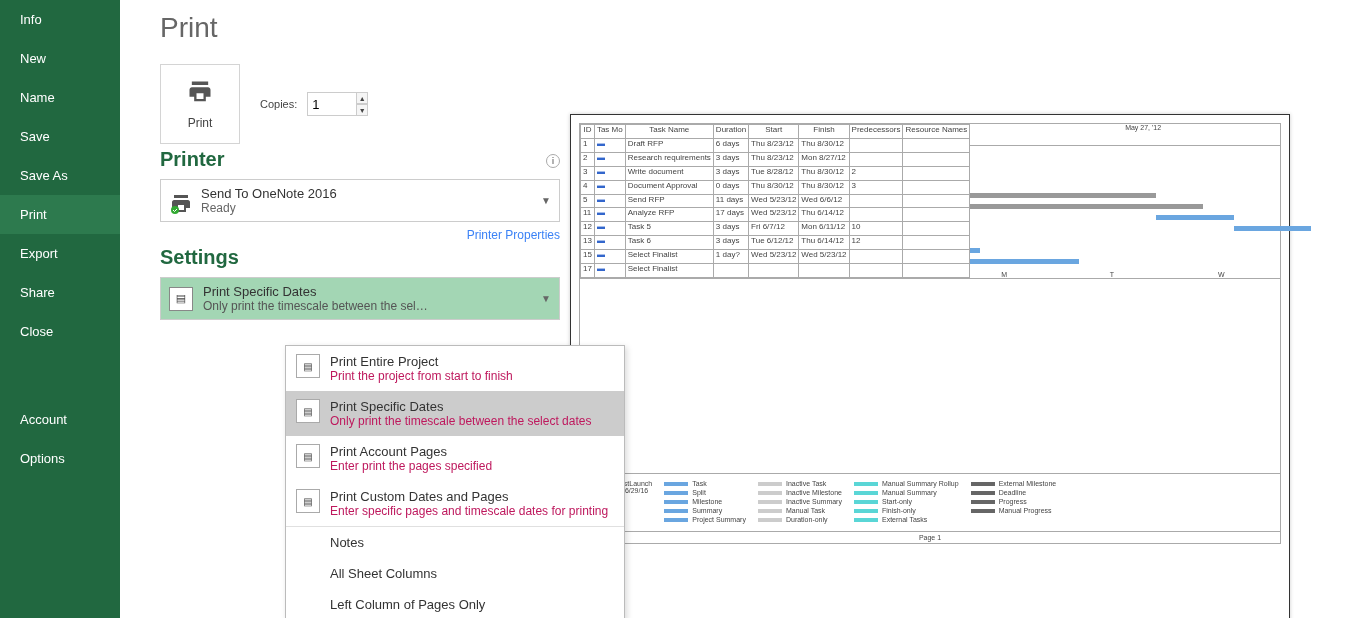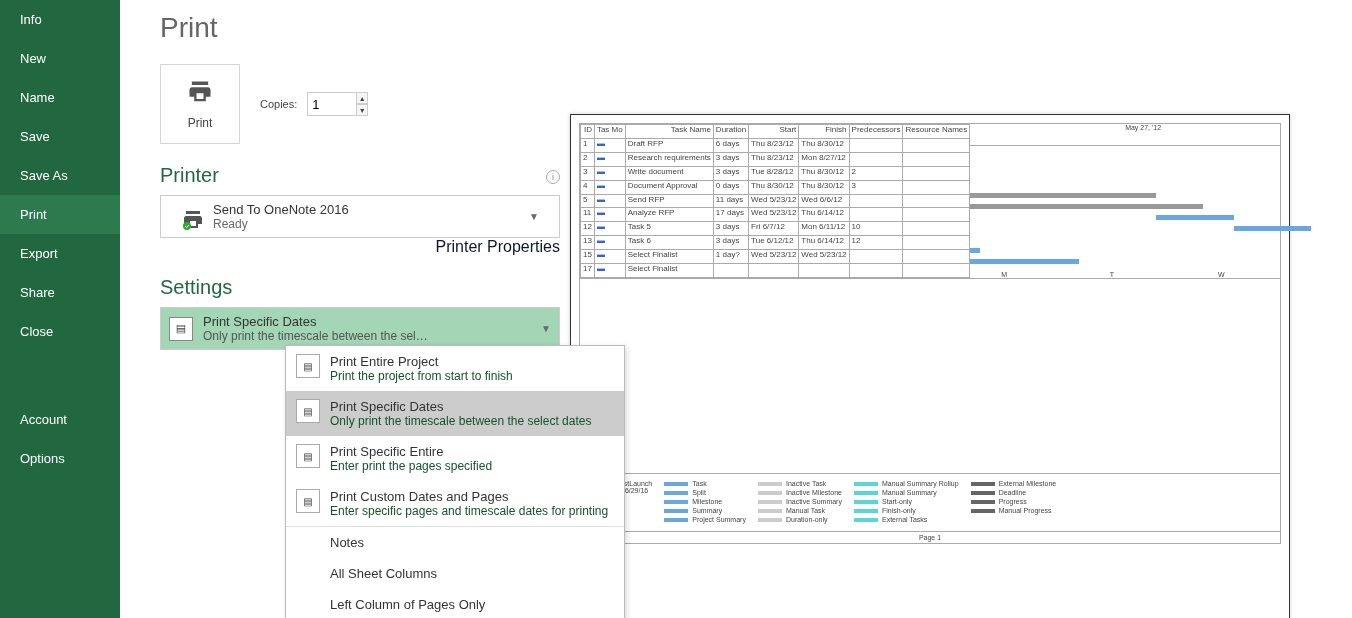--- a/index.html
+++ b/index.html
@@ -15,46 +15,46 @@
   .left-pane { width:400px; }
   .right-pane { margin-left:10px; }
   .print-tile { width:80px; height:80px; border:1px solid #d4d4d4; display:flex; flex-direction:column; align-items:center; justify-content:center; margin-right:20px; cursor:pointer; }
   .print-tile .ic { font-size:24px; }
   .print-tile .lbl { font-size:12px; margin-top:4px; }
   .copies { display:flex; align-items:center; }
   .copies-label { font-size:11px; margin-right:10px; }
   .copies-input { width:50px; height:24px; border:1px solid #ccc; padding:2px 4px; font-size:13px; }
   .spinner { display:flex; flex-direction:column; margin-left:-1px; }
   .spin-btn { width:12px; height:12px; border:1px solid #ccc; background:#f5f5f5; font-size:7px; display:flex; align-items:center; justify-content:center; cursor:pointer; line-height:1; }
-  .section-title { font-size:20px; font-weight:400; color:#216840; margin-top:20px; margin-bottom:8px; position:relative; }
+  .section-title { font-size:20px; font-weight:700; color:#216840; margin-top:4px; margin-bottom:8px; position:relative; }
   .info-ic { position:absolute; right:0; top:6px; width:14px; height:14px; border:1px solid #aaa; border-radius:50%; font-size:9px; display:flex; align-items:center; justify-content:center; color:#888; cursor:pointer; }
-  .printer-box { border:1px solid #ccc; padding:6px 20px; display:flex; align-items:center; position:relative; cursor:pointer; }
+  .printer-box { border:1px solid #ccc; padding:6px 8px; display:flex; align-items:center; position:relative; cursor:pointer; }
   .printer-ic { width:24px; height:18px; margin-right:8px; position:relative; }
   .printer-ic svg { width:24px; height:24px; }
   .printer-box .name { font-size:13px; color:#333; }
   .printer-box .status { font-size:12px; color:#666; }
   .printer-box .chev { margin-left:auto; font-size:10px; color:#666; }
-  .printer-props { text-align:right; font-size:16px; color:#0f172a; cursor:pointer; }
+  .printer-props { text-align:right; margin-top:6px; font-size:12px; color:#3b82f6; cursor:pointer; }
   .settings-box { border:1px solid #ccc; background:#a3d6b4; padding:6px 8px; display:flex; align-items:center; position:relative; cursor:pointer; }
   .settings-box .ic { width:24px; height:24px; margin-right:10px; display:flex; align-items:center; justify-content:center; border:1px solid #888; background:#fff; font-size:11px; }
   .settings-box .ttl { font-size:13px; color:#333; }
   .settings-box .sub { font-size:12px; color:#555; white-space:nowrap; overflow:hidden; text-overflow:ellipsis; max-width:230px; }
   .settings-box .chev { margin-left:auto; font-size:10px; color:#666; }
   .dropdown { position:absolute; left:165px; top:345px; width:340px; background:#fff; border:1px solid #bbb; box-shadow:2px 2px 6px rgba(0,0,0,.15); z-index:10; }
   .dd-item { padding:8px 10px; display:flex; align-items:flex-start; cursor:pointer; }
   .dd-item.hilite { background:#ccc; }
   .dd-item .ic { width:24px; height:24px; margin-right:10px; flex-shrink:0; border:1px solid #aaa; background:#fff; display:flex; align-items:center; justify-content:center; font-size:10px; }
   .dd-item .ttl { font-size:13px; color:#333; font-weight:400; }
-  .dd-item .sub { font-size:12px; color:#14532d; }
+  .dd-item .sub { font-size:12px; color:#be185d; }
   .dd-sep { border-top:1px solid #e0e0e0; }
   .dd-simple { padding:8px 10px 8px 44px; font-size:13px; color:#333; cursor:pointer; }
   .preview { width:720px; height:520px; margin-top:50px; border:1px solid #333; background:#fff; box-shadow:0 0 4px rgba(0,0,0,0.2); padding:8px; position:relative; font-size:8px; }
   .pv-table { border:1px solid #aaa; font-size:8px; border-collapse:collapse; }
   .pv-table td, .pv-table th { border:1px solid #aaa; padding:0 2px; vertical-align:top; white-space:nowrap; overflow:hidden; }
-  .pv-table th { font-weight:normal; text-align:right; }
+  .pv-table th { font-weight:normal; text-align:center; }
   .pv-wrap { display:flex; border:1px solid #aaa; }
   .pv-gantt { flex:1; border-left:none; position:relative; }
   .pv-gantt-hdr { height:22px; border-bottom:1px solid #aaa; display:flex; align-items:center; justify-content:space-around; font-size:7px; }
   .gantt-row { height:11px; position:relative; border-bottom:1px solid transparent; }
   .gantt-bar { position:absolute; height:5px; top:3px; background:#6aa6e0; }
   .pv-legend { border:1px solid #aaa; border-top:none; display:flex; padding:4px; font-size:7px; }
   .lg-col { padding:2px 6px; }
   .lg-row { display:flex; align-items:center; margin-bottom:2px; }
   .lg-sw { width:24px; height:4px; margin-right:4px; }
   .pv-foot { text-align:center; font-size:7px; padding:2px; border:1px solid #aaa; border-top:none; }
@@ -399,21 +399,21 @@
       <div class="dd-item hilite">
         <span class="ic">▤</span>
         <div>
           <div class="ttl">Print Specific Dates</div>
           <div class="sub">Only print the timescale between the select dates</div>
         </div>
       </div>
       <div class="dd-item">
         <span class="ic">▤</span>
         <div>
-          <div class="ttl">Print Specific Entire</div>
+          <div class="ttl">Print Account Pages</div>
           <div class="sub">Enter print the pages specified</div>
         </div>
       </div>
       <div class="dd-item">
         <span class="ic">▤</span>
         <div>
           <div class="ttl">Print Custom Dates and Pages</div>
           <div class="sub">Enter specific pages and timescale dates for printing</div>
         </div>
       </div>

